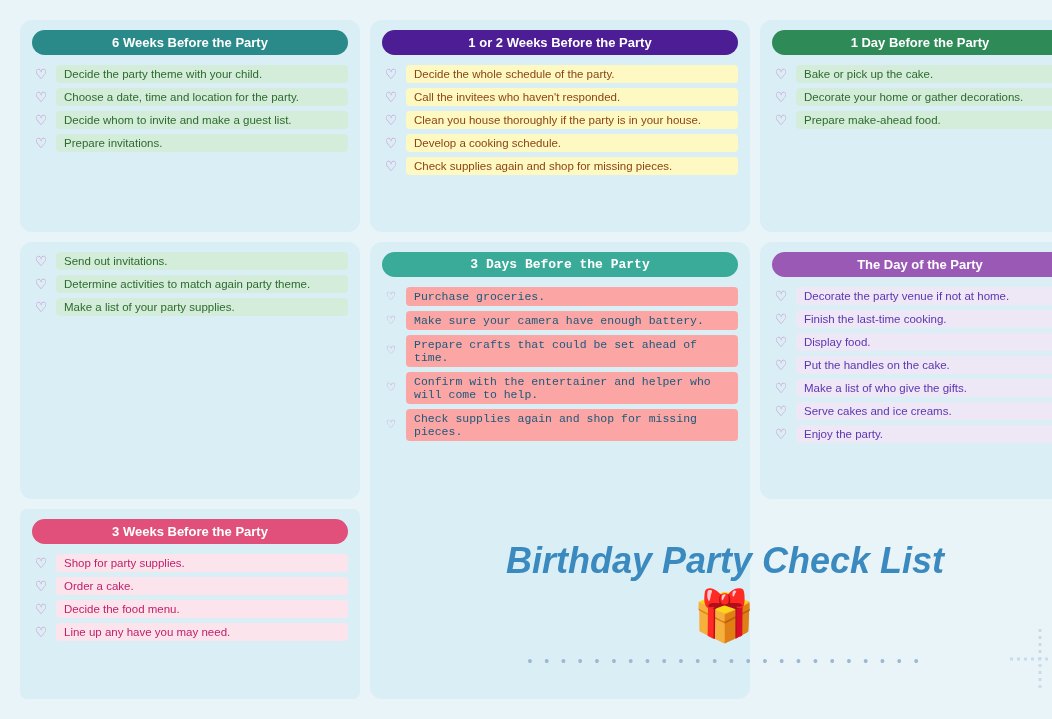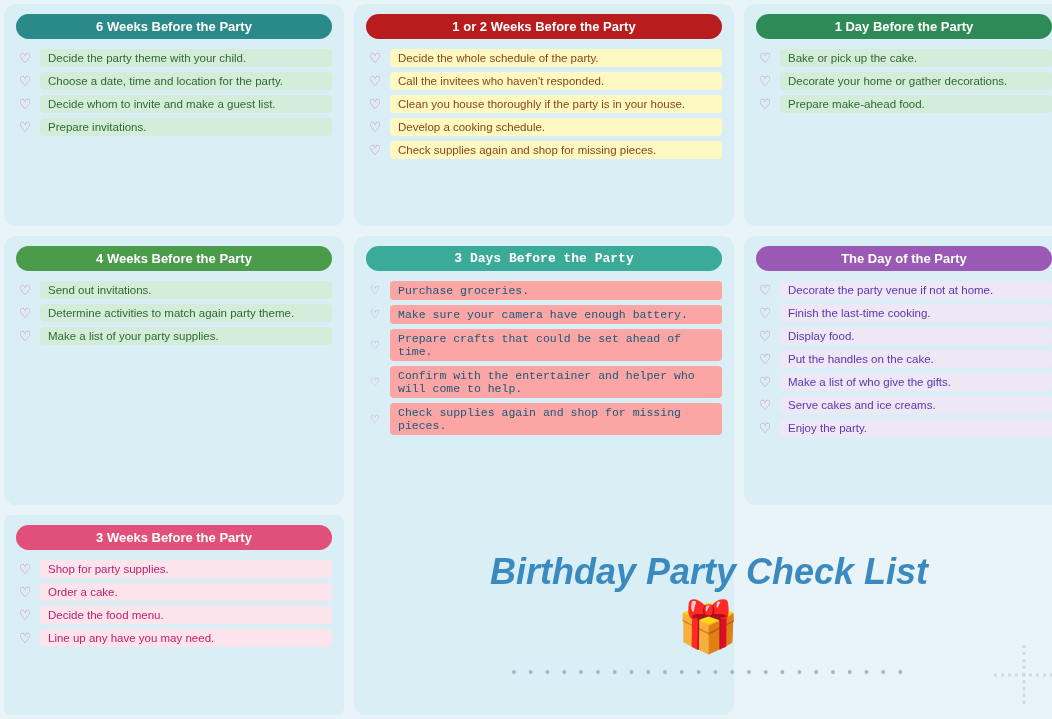--- a/index.html
+++ b/index.html
@@ -27,21 +27,21 @@
       padding: 5px 18px;
       border-radius: 20px;
       margin-bottom: 10px;
       text-align: center;
       width: 100%;
     }
 
     .title-teal { background: #2a8a8a; }
     .title-green { background: #4a9c4a; }
     .title-pink { background: #e0507a; }
-    .title-orange { background: #b91c1c; }
+    .title-orange { background: #4c1d95; }
     .title-blue-green { background: #3aaa99; }
     .title-purple { background: #9b59b6; }
     .title-red-green { background: #2e8b57; }
 
     .checklist-item {
       display: flex;
       align-items: center;
       margin-bottom: 5px;
     }
 
@@ -107,21 +107,21 @@
       display: flex;
       align-items: center;
       justify-content: center;
     }
 
     .grid-wrapper {
       display: grid;
       grid-template-columns: 340px 380px 320px;
       grid-template-rows: auto auto auto;
       gap: 10px;
-      padding: 4px;
+      padding: 20px;
       width: 1052px;
       height: 719px;
     }
 
     .cross-decoration {
       position: absolute;
       bottom: 10px;
       right: 10px;
       width: 60px;
       height: 60px;
@@ -187,21 +187,20 @@
       <div class="checkbox-heart">♡</div>
       <span class="item-text item-green">Decorate your home or gather decorations.</span>
     </div>
     <div class="checklist-item">
       <div class="checkbox-heart">♡</div>
       <span class="item-text item-green">Prepare make-ahead food.</span>
     </div>
   </div>
 
   <div class="section-card section-4weeks">
-    <div class="section-title title-green">4 Weeks Before the Party</div>
     <div class="checklist-item">
       <div class="checkbox-heart">♡</div>
       <span class="item-text item-green">Send out invitations.</span>
     </div>
     <div class="checklist-item">
       <div class="checkbox-heart">♡</div>
       <span class="item-text item-green">Determine activities to match again party theme.</span>
     </div>
     <div class="checklist-item">
       <div class="checkbox-heart">♡</div>

